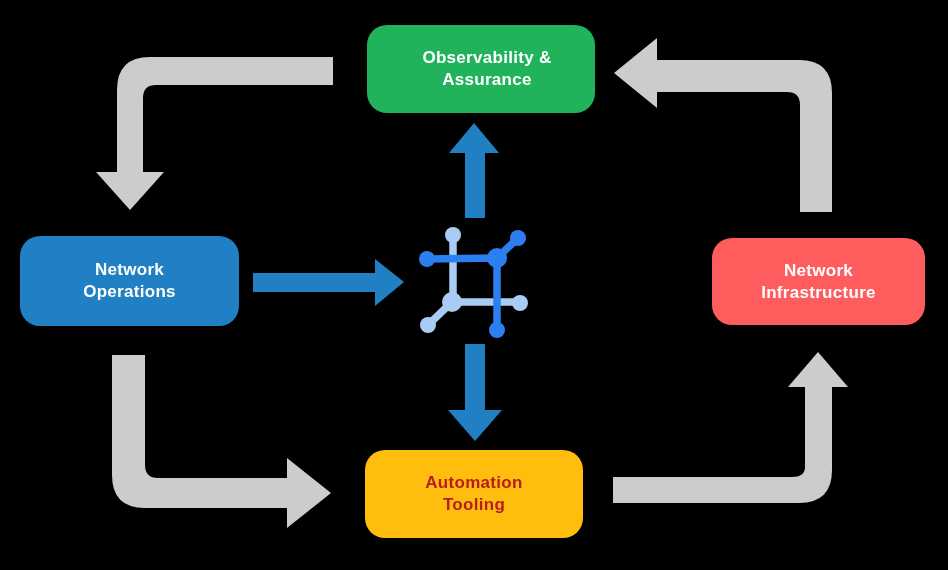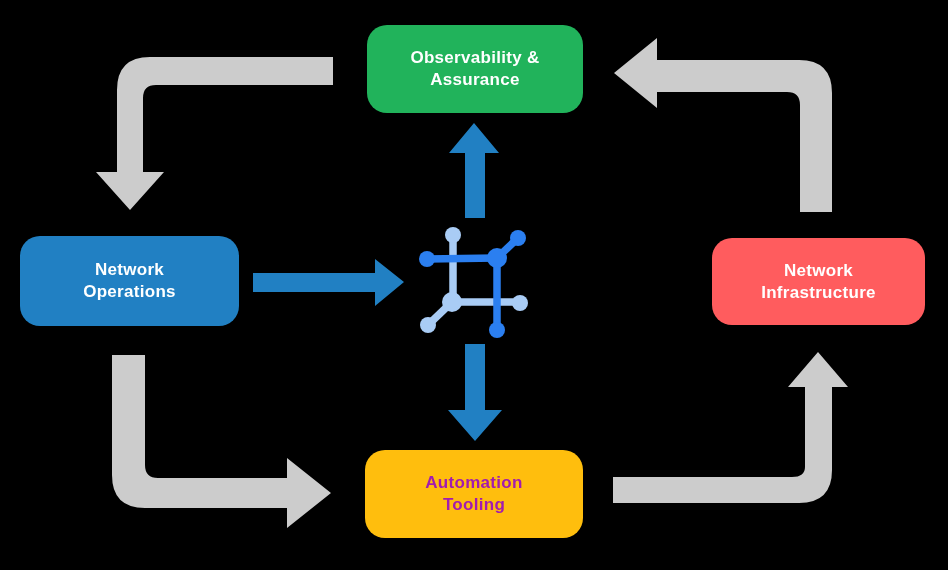--- a/index.html
+++ b/index.html
@@ -40,36 +40,36 @@
   <svg class="arrow-layer" viewBox="0 0 948 570" width="948" height="570">
     <path d="M333,57 H150 Q117,57 117,90 V172 H96 L130,210 L164,172 H143 V98 Q143,85 156,85 H333 Z" style="fill: rgb(204, 204, 204);"></path>
     <path d="M832,212 V93 Q832,60 799,60 H657 V38 L614,73 L657,108 V92 H787 Q800,92 800,105 V212 Z" style="fill: rgb(204, 204, 204);"></path>
     <path d="M112,355 V475 Q112,508 145,508 H287 V528 L331,493 L287,458 V478 H158 Q145,478 145,465 V355 Z" style="fill: rgb(204, 204, 204);"></path>
     <path d="M613,503 H799 Q832,503 832,470 V387 H848 L818,352 L788,387 H805 V467 Q805,477 792,477 H613 Z" style="fill: rgb(204, 204, 204);"></path>
     <path d="M253,273 H375 V259 L404,282 L375,306 V292 H253 Z" style="fill: rgb(33, 128, 195);"></path>
     <path d="M465,218 V153 H449 L474,123 L499,153 H485 V218 Z" style="fill: rgb(33, 128, 195);"></path>
     <path d="M465,344 V410 H448 L475,441 L502,410 H485 V344 Z" style="fill: rgb(33, 128, 195);"></path>
   </svg>
 
-  <div class="node" id="node-observability" style="background-color: rgb(33, 179, 91); color: rgb(255, 255, 255);">
+  <div class="node" id="node-observability" style="background-color: rgb(33, 179, 91); color: rgb(255, 255, 255); padding-left: 12px;">
     <span>Observability &amp;
 Assurance</span>
   </div>
 
   <div class="node" id="node-operations" style="background-color: rgb(33, 128, 195); color: rgb(255, 255, 255);">
     <span>Network
 Operations</span>
   </div>
 
   <div class="node" id="node-infrastructure" style="background-color: rgb(255, 92, 94); color: rgb(255, 255, 255);">
     <span>Network
 Infrastructure</span>
   </div>
 
-  <div class="node" id="node-automation" style="background-color: rgb(255, 190, 13); color: #a21caf;">
+  <div class="node" id="node-automation" style="background-color: rgb(255, 190, 13); color: #b91c1c;">
     <span>Automation
 Tooling</span>
   </div>
 
   <svg id="center-icon" viewBox="0 0 124 118" width="124" height="118">
 
     <path class="icon-line" d="M40,12 V79" style="stroke: rgb(169, 204, 245);"></path>
     <path class="icon-line" d="M39,79 H107" style="stroke: rgb(169, 204, 245);"></path>
     <path class="icon-line" d="M39,79 L15,102" style="stroke: rgb(169, 204, 245);"></path>
     <circle cx="39" cy="79" r="10" style="fill: rgb(169, 204, 245);"></circle>

